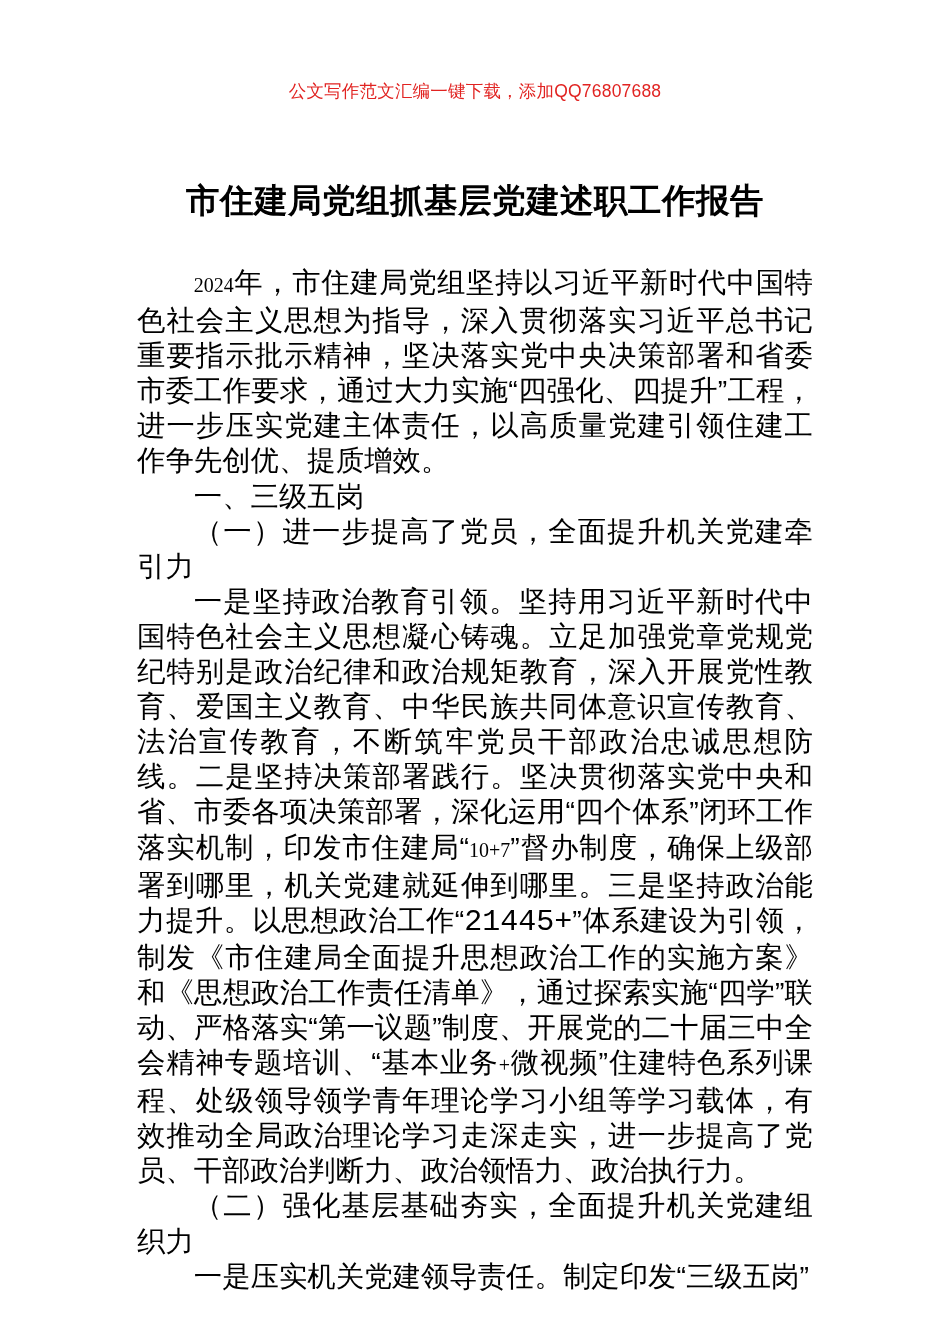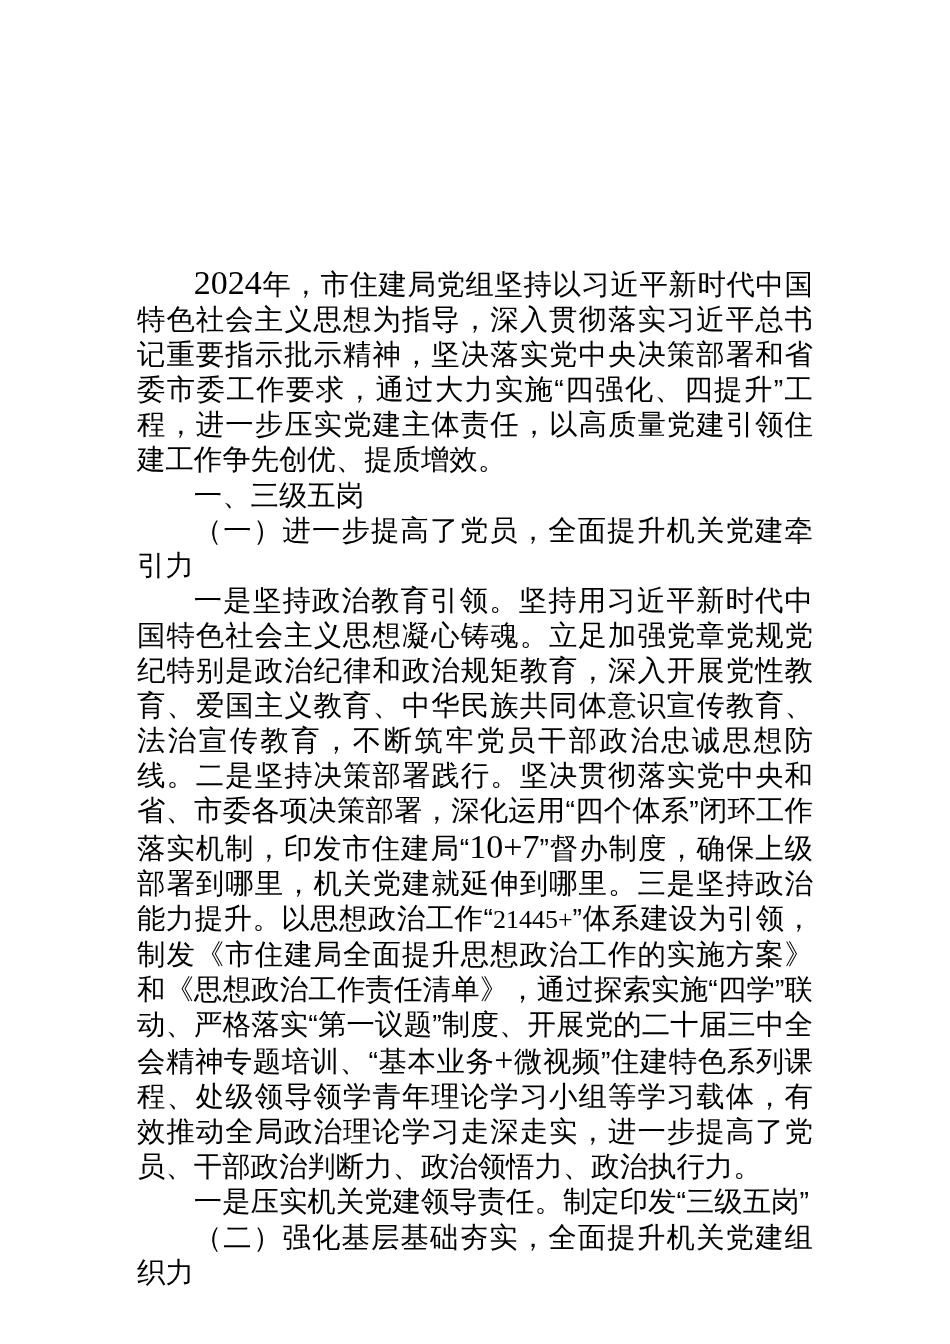--- a/index.html
+++ b/index.html
@@ -79,43 +79,47 @@
     word-break: break-all;
     letter-spacing: 0;
   }
   .para.indent {
     text-indent: 2em;
   }
 
   
   .lat {
     font-family: "Liberation Serif", "DejaVu Serif", serif;
-    font-size: 34px;
+    font-size: 20px;
   }
   .lat-sm {
-    font-family: Liberation Serif, serif;
-    font-size: 26px;
+    font-family: Liberation Mono, monospace;
+    font-size: 30px;
   }
 </style>
 </head>
 <body>
 
 <div class="page">
 
+  <div class="promo-band">
+    <span class="promo-text">公文写作范文汇编一键下载，添加QQ76807688</span>
+  </div>
 
+  <div class="doc-title">市住建局党组抓基层党建述职工作报告</div>
 
   <div class="body-block">
 
     <p class="para indent"><span class="lat">2024</span>年，市住建局党组坚持以习近平新时代中国特色社会主义思想为指导，深入贯彻落实习近平总书记重要指示批示精神，坚决落实党中央决策部署和省委市委工作要求，通过大力实施“四强化、四提升”工程，进一步压实党建主体责任，以高质量党建引领住建工作争先创优、提质增效。</p>
 
     <p class="para indent">一、三级五岗</p>
 
     <p class="para indent">（一）进一步提高了党员，全面提升机关党建牵引力</p>
 
     <p class="para indent">一是坚持政治教育引领。坚持用习近平新时代中国特色社会主义思想凝心铸魂。立足加强党章党规党纪特别是政治纪律和政治规矩教育，深入开展党性教育、爱国主义教育、中华民族共同体意识宣传教育、法治宣传教育，不断筑牢党员干部政治忠诚思想防线。二是坚持决策部署践行。坚决贯彻落实党中央和省、市委各项决策部署，深化运用“四个体系”闭环工作落实机制，印发市住建局“<span class="lat">10+7</span>”督办制度，确保上级部署到哪里，机关党建就延伸到哪里。三是坚持政治能力提升。以思想政治工作“<span class="lat-sm">21445+</span>”体系建设为引领，制发《市住建局全面提升思想政治工作的实施方案》和《思想政治工作责任清单》，通过探索实施“四学”联动、严格落实“第一议题”制度、开展党的二十届三中全会精神专题培训、“基本业务<span class="lat">+</span>微视频”住建特色系列课程、处级领导领学青年理论学习小组等学习载体，有效推动全局政治理论学习走深走实，进一步提高了党员、干部政治判断力、政治领悟力、政治执行力。</p>
 
+    <p class="para indent">（二）强化基层基础夯实，全面提升机关党建组织力</p>
+
     <p class="para indent">一是压实机关党建领导责任。制定印发“三级五岗”</p>
-
-    <p class="para indent">（二）强化基层基础夯实，全面提升机关党建组织力</p>
 
   </div>
 
 </div>
 
 </body></html>

